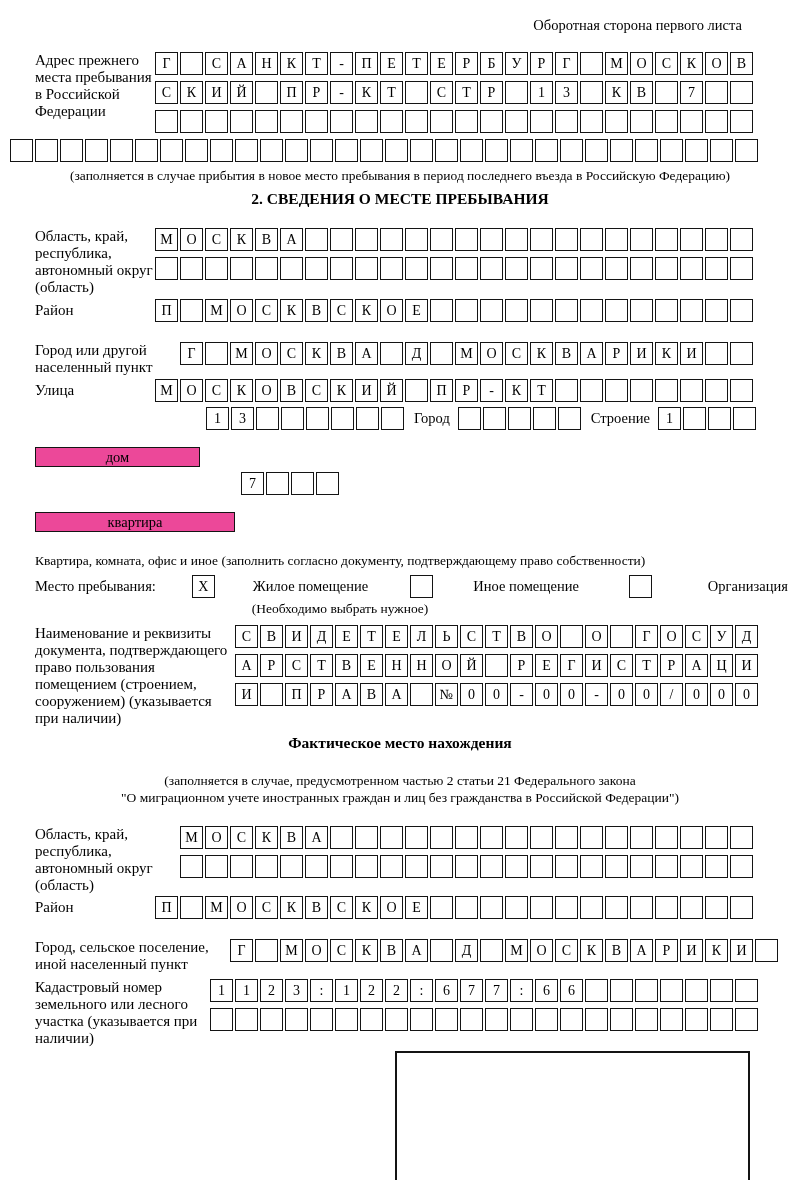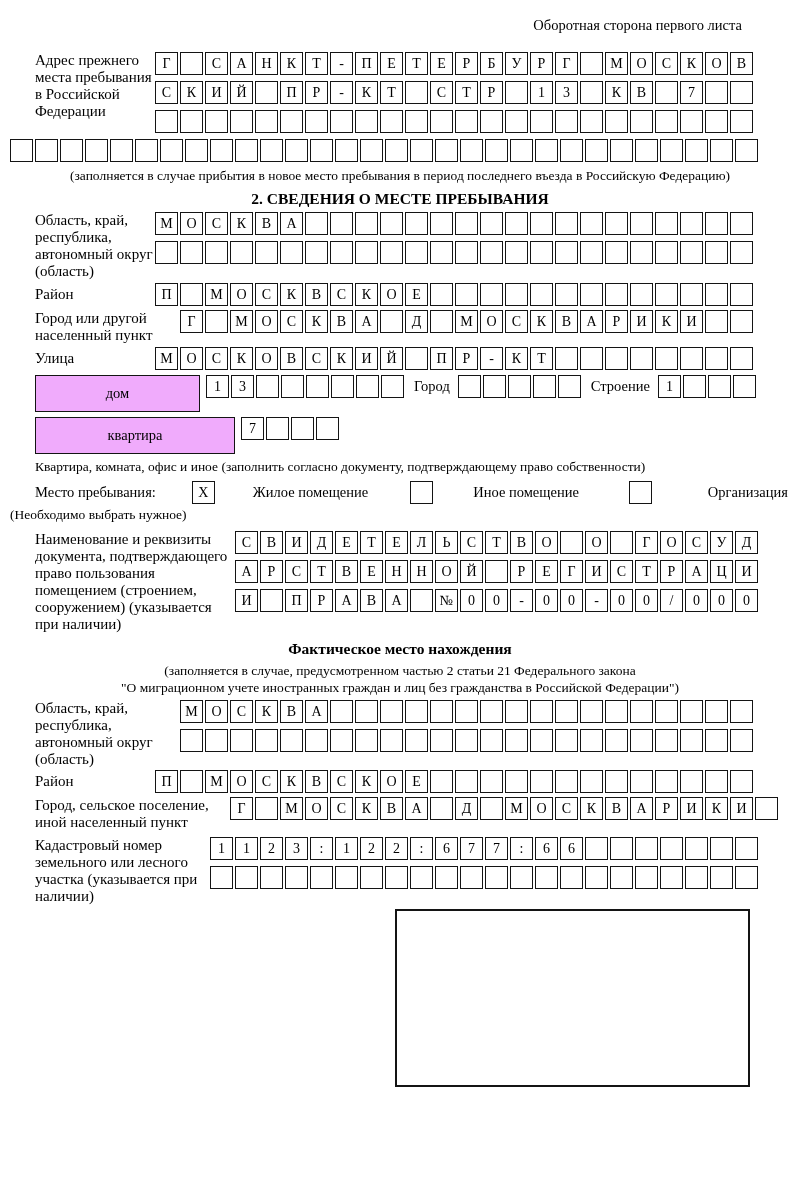--- a/index.html
+++ b/index.html
@@ -26,36 +26,36 @@
     border: 1.7px solid #141414; margin-right: 2px; background: #fff;
     display: flex; align-items: center; justify-content: center;
     font-size: 14px; line-height: 1;
   }
 
   .note { font-size: 13.5px; line-height: 17px; }
   .note.center { text-align: center; }
   .sec-title { font-weight: bold; font-size: 15.5px; line-height: 19px; text-align: center; }
 
   .wide-box {
-    height: 37px; box-sizing: border-box; border: 1.7px solid #141414;
+    height: 20px; box-sizing: border-box; border: 1.7px solid #141414;
     display: flex; align-items: center; justify-content: center;
-    font-size: 14.5px; flex: 0 0 auto; background: #f0abfc;
+    font-size: 14.5px; flex: 0 0 auto; background: #ec4899; margin-top: 40px;
   }
   .inline-lbl { font-size: 14.5px; line-height: 23px; flex: 0 0 auto; }
 
   .mesto-row { display: flex; align-items: flex-start; margin-left: 25px; gap: 14px; }
   .mesto-row .cellrow { margin-top: 0; }
 
   .stamp-box {
     margin-left: 385px; margin-top: 4px; width: 355px; height: 178px;
     border: 2px solid #141414; box-sizing: border-box; background: #fff;
   }
   .stamp-caption { margin-left: 375px; margin-top: 5px; width: 390px; text-align: center; font-size: 14px; line-height: 17.5px; }
 
-  .mt2{margin-top:2px}.mt3{margin-top:3px}.mt4{margin-top:4px}.mt5{margin-top:5px}
+  .mt2{margin-top:2px}.mt3{margin-top:3px}.mt4{margin-top:20px}.mt5{margin-top:5px}
   .mt6{margin-top:6px}.mt8{margin-top:8px}.mt18{margin-top:18px}
   .ml25{margin-left:25px}
   .gap6{width:6px;flex:0 0 auto}.gap8{width:8px;flex:0 0 auto}.gap10{width:10px;flex:0 0 auto}
   .gap14{width:14px;flex:0 0 auto}.gap22{width:22px;flex:0 0 auto}.gap26{width:26px;flex:0 0 auto}
   .ph8{padding:0 8px}
 </style>
 </head>
 <body>
 
 <div class="page">
@@ -384,21 +384,21 @@
       </div>
     <div class="gap10"></div>
     <div class="inline-lbl">Иное помещение</div>
     <div class="gap22"></div>
     <div class="cellrow">
         <div class="cell"></div>
       </div>
     <div class="gap26"></div>
     <div class="inline-lbl">Организация</div>
   </div>
-  <div class="note mt2" style="width:660px;text-align:left">(Необходимо выбрать нужное)</div>
+  <div class="note mt2" style="width:660px;text-align:center">(Необходимо выбрать нужное)</div>
 
   <div class="formrow mt8">
     <div class="label w225">Наименование и реквизиты документа, подтверждающего право пользования помещением (строением, сооружением) (указывается при наличии)</div>
     <div class="cellcol">
       <div class="cellrow">
           <div class="cell">С</div>
           <div class="cell">В</div>
           <div class="cell">И</div>
           <div class="cell">Д</div>
           <div class="cell">Е</div>

